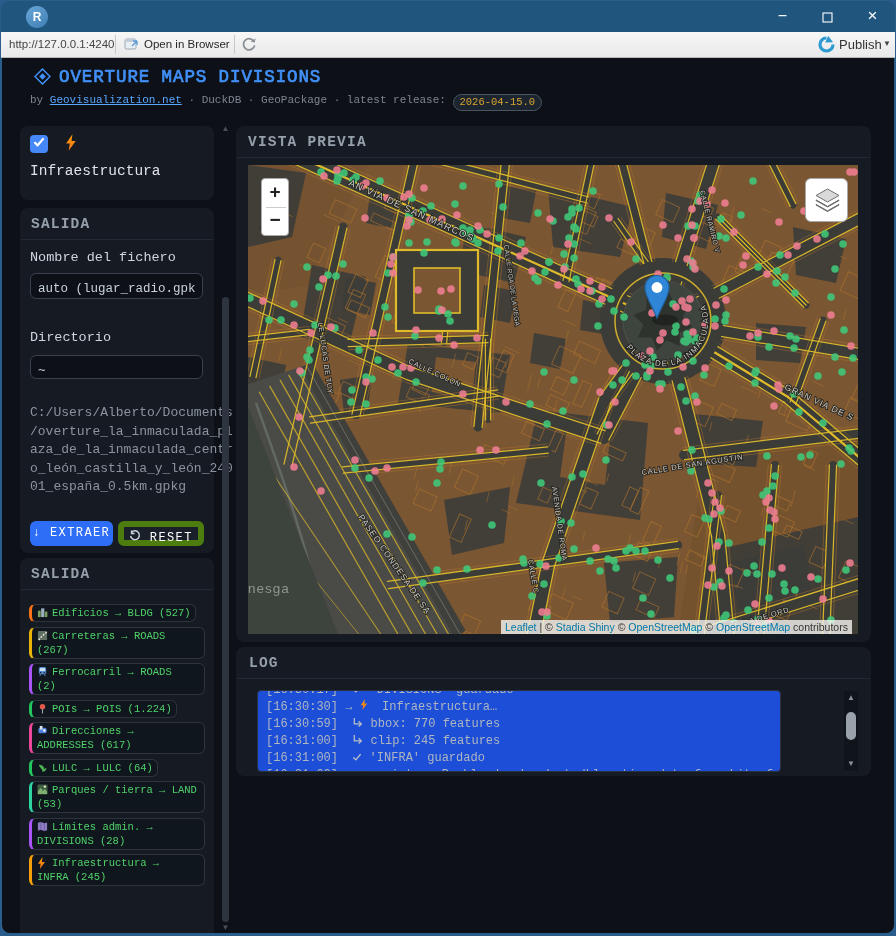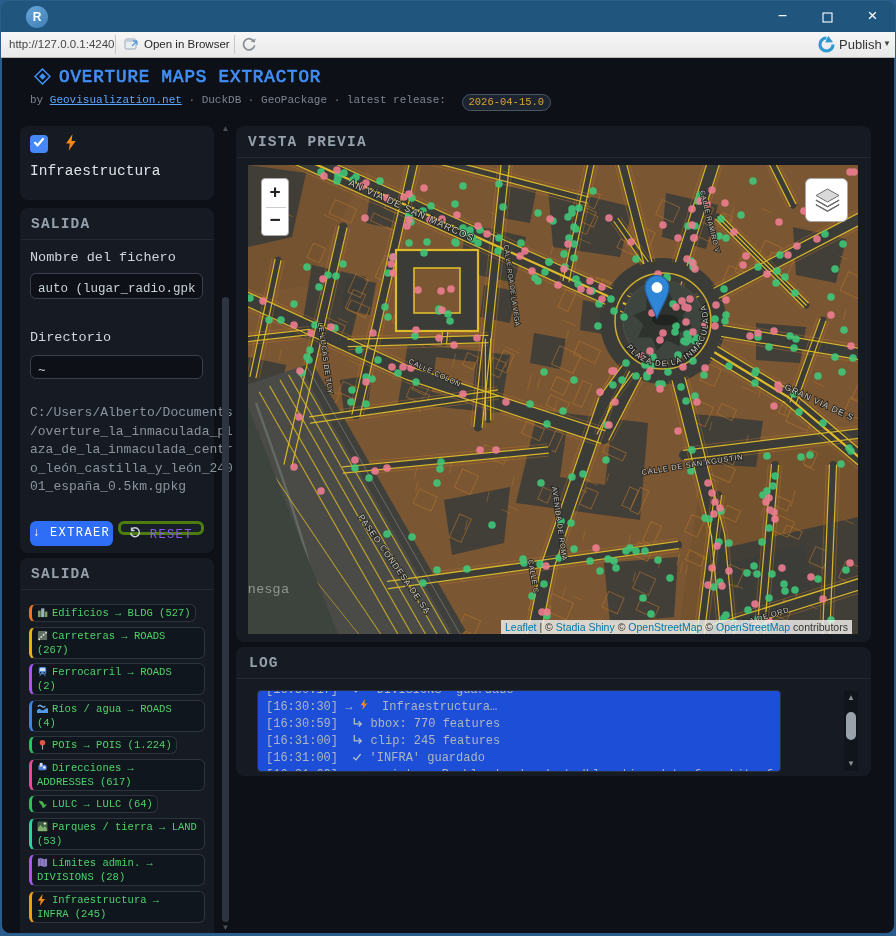--- a/index.html
+++ b/index.html
@@ -10,21 +10,21 @@
 #toolbar{position:absolute;left:1px;top:32px;width:894px;height:26px;background:linear-gradient(#f7f7f7,#e9e9e9);border-bottom:1px solid #b9b9b9}
 #toolbar .url{position:absolute;left:8px;top:6px;font:11.5px "Liberation Sans",sans-serif;color:#454545}
 #toolbar .sep{position:absolute;top:3px;width:1px;height:19px;background:#c8c8c8}
 #toolbar .oib{position:absolute;left:143px;top:6px;font:11.5px "Liberation Sans",sans-serif;color:#262626}
 #app{position:absolute;left:2px;top:58px;width:892px;height:875px;background:#0d1117;border-radius:0 0 8px 8px;overflow:hidden}
 .abs{position:absolute}
 #h1t{left:59px;top:67px;color:#4190f7;font:17.5px "Liberation Mono",monospace;letter-spacing:0.9px;white-space:nowrap;-webkit-text-stroke:0.7px #4190f7}
 #h1d{left:34px;top:68px}
 #sub{left:30px;top:94px;font:11px "Liberation Mono",monospace;color:#7d8590;letter-spacing:0px;white-space:nowrap}
 #sub a{color:#58a6ff;text-decoration:underline}
-#sub .badge{display:inline-block;background:#1c2430;border:1px solid #4a5560;border-radius:9px;color:#d9a62e;font-size:10.5px;padding:1px 6px 2px 6px;margin-left:9px;vertical-align:-2px}
+#sub .badge{display:inline-block;background:#1c2430;border:1px solid #4a5560;border-radius:9px;color:#d9a62e;font-size:10.5px;padding:1px 6px 2px 6px;vertical-align:-2px}
 .card{position:absolute;background:#151a23;border-radius:8px}
 .chead{position:absolute;left:11px;top:8px;color:#96a0ab;font:bold 14.5px "Liberation Mono",monospace;letter-spacing:1.2px}
 .cdiv{position:absolute;left:1px;right:1px;top:31px;height:1px;background:#232a34}
 
 #cardA{left:20px;top:126px;width:194px;height:74px}
 #cardB{left:20px;top:208px;width:194px;height:345px}
 #cardC{left:20px;top:558px;width:194px;height:375px;border-radius:8px 8px 0 0}
 .cb{position:absolute;left:10px;top:9px;width:18px;height:18px;background:#4688f7;border-radius:4px;text-align:center;line-height:16px}
 .lbl{font:13.5px "Liberation Mono",monospace;color:#cfd6dd}
 .inp{position:absolute;left:10px;background:#0d1117;border:1px solid #3a414c;border-radius:6px;width:173px;color:#c9d1d9;font:12.5px "Liberation Mono",monospace;padding:8px 0 0 7px;white-space:nowrap;overflow:hidden}
@@ -76,21 +76,21 @@
       <path d="M 8.5 0.2 L 15.5 3.8 L 8.5 7.4 Z" fill="#2e9ad2" transform="rotate(25 10 4)"></path>
     </svg>
  <div class="abs" style="left:838px;top:5px;font:13px 'Liberation Sans',sans-serif;color:#333">Publish</div>
  <div class="abs" style="left:882px;top:7px;font:8px 'Liberation Sans',sans-serif;color:#444">▼</div>
 </div>
 <div id="app"></div>
 <div class="abs" id="h1d"><svg width="17" height="17" viewBox="0 0 16 16" style="vertical-align:-2px">
       <path d="M8 0.9 L15.1 8 L8 15.1 L0.9 8 Z" fill="none" stroke="#4190f7" stroke-width="1.4"></path>
       <path d="M8 4.9 L11.1 8 L8 11.1 L4.9 8 Z" fill="#4190f7"></path>
     </svg></div>
-<div class="abs" id="h1t">OVERTURE MAPS EXTRACTOR</div>
+<div class="abs" id="h1t">OVERTURE MAPS DIVISIONS</div>
 <div class="abs" id="sub">by <a>Geovisualization.net</a> · DuckDB · GeoPackage · latest release: <span class="badge">2026-04-15.0</span></div>
 
 <div class="card" id="cardA">
  <div class="cb"><svg width="12" height="12" viewBox="0 0 12 12" style="vertical-align:-1px">
         <path d="M2 6.8 L4.6 9.4 L10 3" fill="none" stroke="#fff" stroke-width="2.2" stroke-linecap="round" stroke-linejoin="round"></path>
       </svg></div>
  <div class="abs" style="left:45px;top:8px"><svg width="12" height="17" viewBox="0 0 11 15">
         <defs>
           <linearGradient id="bg1217" x1="0" y1="0" x2="0" y2="1">
             <stop offset="0" stop-color="#f59e0b"></stop>
@@ -103,21 +103,21 @@
 </div>
 <div class="card" id="cardB">
  <div class="chead">SALIDA</div>
  <div class="cdiv"></div>
  <div class="abs lbl" style="left:10px;top:42px">Nombre del fichero</div>
  <div class="inp" style="top:65px;height:26px">auto (lugar_radio.gpk</div>
  <div class="abs lbl" style="left:10px;top:122px">Directorio</div>
  <div class="inp" style="top:147px;height:24px">~</div>
  <div class="abs" style="left:10px;top:196px;width:180px;font:13px 'Liberation Mono',monospace;color:#8b949e;line-height:18.5px">C:/Users/Alberto/Documents<br>/overture_la_inmaculada_pl<br>aza_de_la_inmaculada_centr<br>o_león_castilla_y_león_240<br>01_españa_0.5km.gpkg</div>
  <div class="btn" style="left:10px;top:313px;width:83px;height:25px;background:#2e6df6;color:#fff;line-height:25px">↓ EXTRAER</div>
- <div class="btn" style="left:98px;top:313px;width:86px;height:14px;background:#1a202a;border:3px solid #4d7c0f;color:#8b5cf6;line-height:23px"><svg width="12" height="12" viewBox="0 0 12 12" style="vertical-align:-1px">
+ <div class="btn" style="left:98px;top:313px;width:86px;height:25px;background:#1a202a;border:6px solid #4d7c0f;color:#ffffff;line-height:23px"><svg width="12" height="12" viewBox="0 0 12 12" style="vertical-align:-1px">
         <path d="M 2.6 2.4 A 4.4 4.4 0 1 1 1.6 6" fill="none" stroke="#c9d1d9" stroke-width="1.5"></path>
         <path d="M2.6 0.4 L2.6 3.4 L5.6 3.4" fill="none" stroke="#c9d1d9" stroke-width="1.5"></path>
       </svg> RESET</div>
 </div>
 <div class="card" id="cardC">
  <div class="chead">SALIDA</div>
  <div class="cdiv"></div>
  <div class="abs" style="left:9px;top:46px;width:180px">
 <div class="tag" style="border-left-color:#f97316"><span class="ticon"><svg width="11" height="11" viewBox="0 0 12 12">
             <rect x="1" y="4" width="3" height="7" fill="#7ba05b"></rect>
@@ -128,24 +128,20 @@
             <rect x="1" y="1" width="10" height="10" rx="1" fill="#5f6f62"></rect>
             <path d="M2 11 C4 7 8 5 11 2" stroke="#e8e4da" stroke-width="1.6" fill="none" stroke-dasharray="2 1.4"></path>
           </svg></span>Carreteras → ROADS<br>(267)</div>
 <div class="tag" style="width:176px;border-left-color:#a855f7"><span class="ticon"><svg width="11" height="11" viewBox="0 0 12 12">
             <rect x="2" y="1" width="8" height="8" rx="2" fill="#5b8fd4"></rect>
             <rect x="3.2" y="2.4" width="5.6" height="3" fill="#cfe3f5"></rect>
             <circle cx="4" cy="7.2" r="1" fill="#1c2733"></circle>
             <circle cx="8" cy="7.2" r="1" fill="#1c2733"></circle>
             <path d="M3 11 L4 9 M9 11 L8 9" stroke="#5b8fd4" stroke-width="1"></path>
           </svg></span>Ferrocarril → ROADS<br>(2)</div>
-<div class="tag" style="width:176px;border-left-color:#3b82f6"><span class="ticon"><svg width="11" height="11" viewBox="0 0 12 12">
-            <path d="M0 8 Q2 5 4 7 T8 7 T12 6 L12 11 L0 11 Z" fill="#4f9be8"></path>
-            <path d="M1 4 Q3 1.5 5 3.5 T9 3.5" stroke="#7fc0f5" stroke-width="1.4" fill="none"></path>
-          </svg></span>Ríos / agua → ROADS<br>(4)</div>
 <div class="tag" style="border-left-color:#22c55e"><span class="ticon"><svg width="11" height="11" viewBox="0 0 12 12">
             <circle cx="6" cy="4" r="3" fill="#e2574c"></circle>
             <rect x="5.4" y="6.5" width="1.2" height="5" fill="#9aa5ad"></rect>
           </svg></span>POIs → POIS (1.224)</div>
 <div class="tag" style="width:176px;border-left-color:#ec4899"><span class="ticon"><svg width="11" height="11" viewBox="0 0 12 12">
             <rect x="1.5" y="3" width="9" height="6" rx="2" fill="#4f7fd9"></rect>
             <rect x="3" y="1" width="3" height="4" fill="#d8dee6"></rect>
             <circle cx="8" cy="6" r="1.4" fill="#fff"></circle>
           </svg></span>Direcciones →<br>ADDRESSES (617)</div>
 <div class="tag" style="border-left-color:#22c55e"><span class="ticon"><svg width="11" height="11" viewBox="0 0 12 12">

